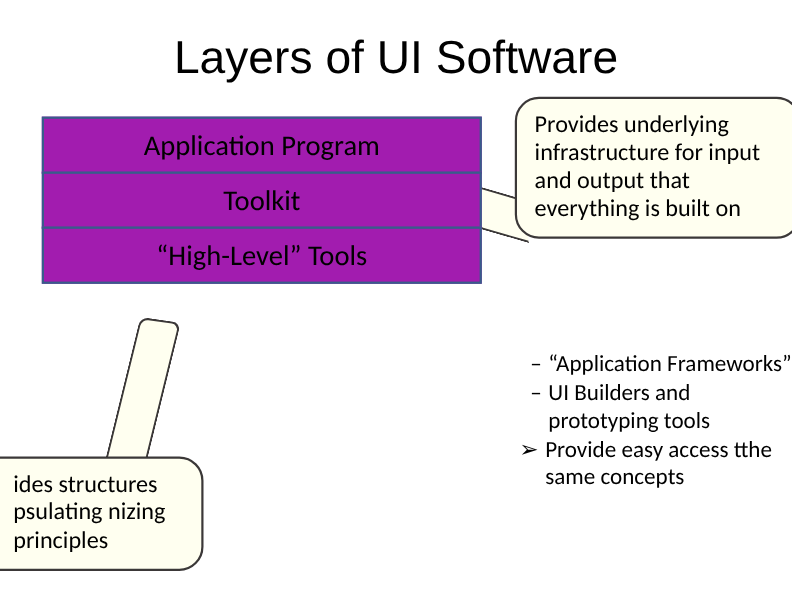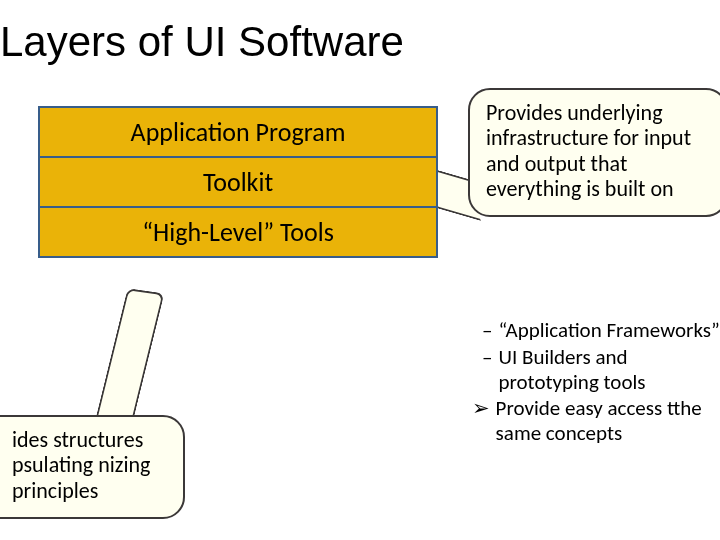--- a/index.html
+++ b/index.html
@@ -7,32 +7,33 @@
     width: 720px;
     height: 540px;
     background: #ffffff;
     font-family: Verdana, Geneva, sans-serif;
     position: relative;
     overflow: hidden;
   }
   .title {
     font-size: 42px;
     font-weight: normal;
-    padding-top: 18px;
+    text-align: center;
+    padding-top: 28px;
     padding-bottom: 10px;
     color: #000;
   }
   .stack {
     position: absolute;
     left: 38px;
     top: 108px;
     width: 400px;
   }
   .layer {
-    background: #eab308;
+    background: #a21caf;
     border: 2px solid #385d8a;
     text-align: center;
     font-family: Calibri, sans-serif;
     font-size: 26px;
     color: #000;
     padding: 8px 0;
     margin-top: -2px;
   }
   .callout {
     position: absolute;

